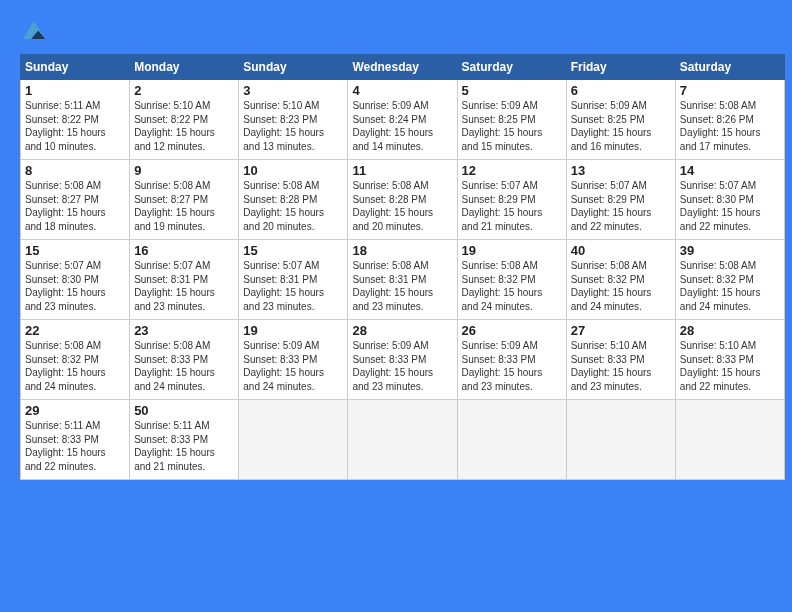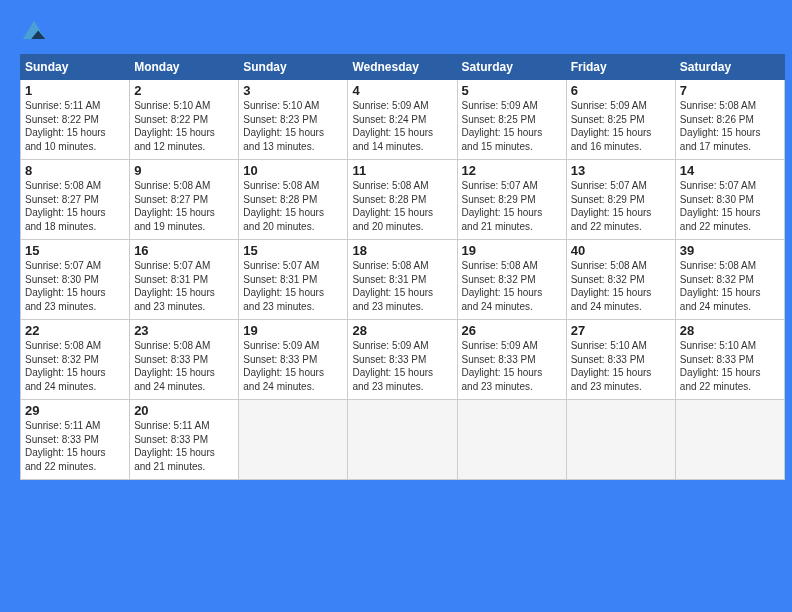--- a/index.html
+++ b/index.html
@@ -332,21 +332,21 @@
         </tr>
         <tr>
           <td>
             <span class="day-number">29</span>
             <div class="day-info" style="white-space: pre-line;">Sunrise: 5:11 AM
 Sunset: 8:33 PM
 Daylight: 15 hours
 and 22 minutes.</div>
           </td>
           <td>
-            <span class="day-number">20</span>
+            <span class="day-number">50</span>
             <div class="day-info" style="white-space: pre-line;">Sunrise: 5:11 AM
 Sunset: 8:33 PM
 Daylight: 15 hours
 and 21 minutes.</div>
           </td>
           <td class="empty"></td>
           <td class="empty"></td>
           <td class="empty"></td>
           <td class="empty"></td>
           <td class="empty"></td>

